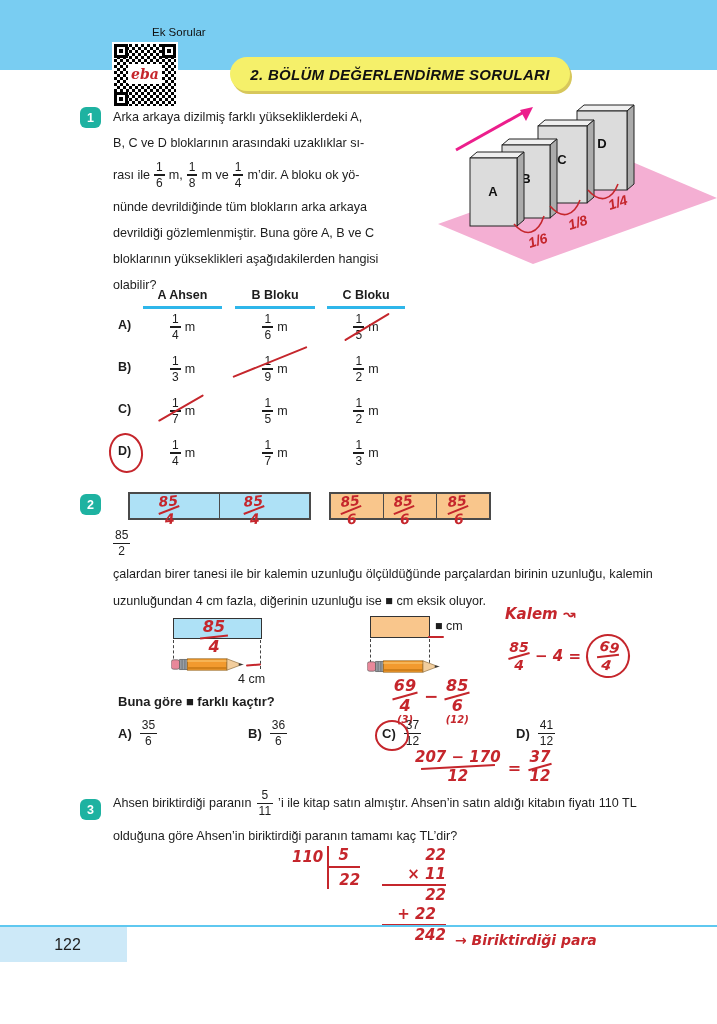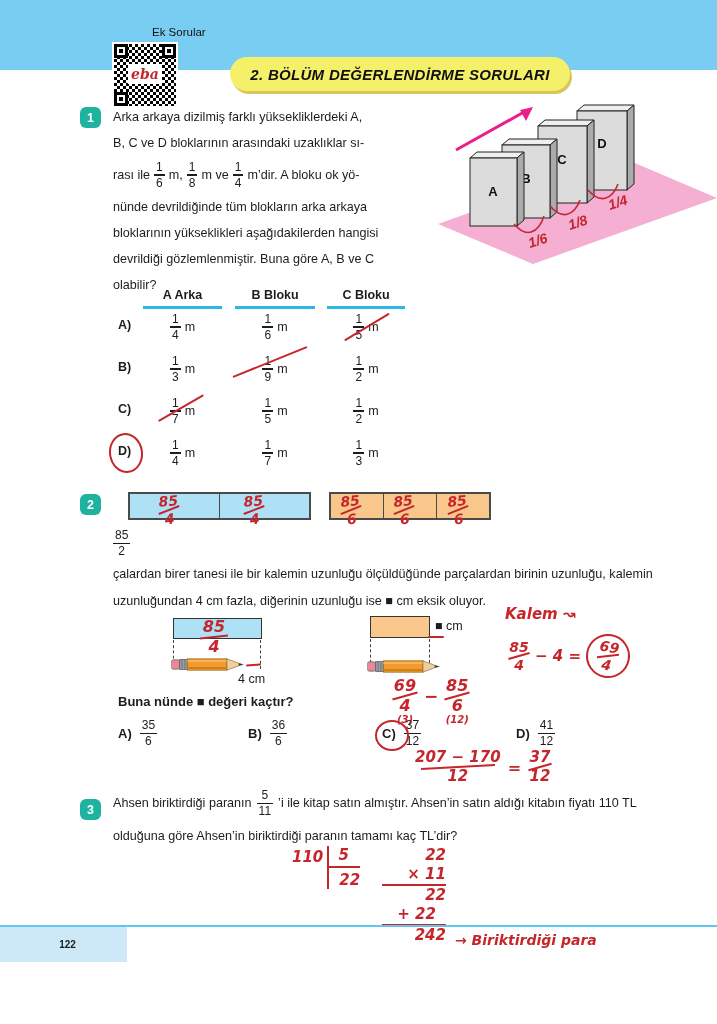--- a/index.html
+++ b/index.html
@@ -115,22 +115,22 @@
         </span>
       <span>m ve</span>
       <span class="frac gap4">
           <span class="fnum">1</span>
           <span class="fbar"></span>
           <span class="fden">4</span>
         </span>
       <span>m’dir. A bloku ok yö-</span>
     </div>
     <div class="q1line">nünde devrildiğinde tüm blokların arka arkaya</div>
+    <div class="q1line">devrildiği gözlemlenmiştir. Buna göre A, B ve C</div>
     <div class="q1line">bloklarının yükseklikleri aşağıdakilerden hangisi</div>
-    <div class="q1line">devrildiği gözlemlenmiştir. Buna göre A, B ve C</div>
     <div class="q1line">olabilir?</div>
   </div>
 
   <svg class="abs" style="left:438px;top:96px;" width="279" height="170" viewBox="0 0 279 170">
     <polygon points="0,128 185,62 279,102 95,168" fill="#F4AFD3"></polygon>
 
     <g stroke="#222" stroke-width="1">
       <polygon points="139,15 189,15 196,9 146,9" fill="#EFEFEF"></polygon>
       <polygon points="189,15 196,9 196,88 189,94" fill="#ABABAB"></polygon>
       <rect x="139" y="15" width="50" height="79" fill="#DCDCDC"></rect>
@@ -166,21 +166,21 @@
     <g fill="none" stroke="#C5262C" stroke-width="1.6">
       <path d="M 76,128 C 88,142 100,138 106,120"></path>
       <path d="M 112,110 C 124,124 136,120 142,104"></path>
       <path d="M 150,94 C 162,108 174,104 180,88"></path>
     </g>
     <text x="92" y="152" font-size="14" fill="#C5262C" font-style="italic" font-weight="bold" transform="rotate(-18 92 152)">1/6</text>
     <text x="132" y="134" font-size="14" fill="#C5262C" font-style="italic" font-weight="bold" transform="rotate(-18 132 134)">1/8</text>
     <text x="172" y="114" font-size="14" fill="#C5262C" font-style="italic" font-weight="bold" transform="rotate(-18 172 114)">1/4</text>
   </svg>
 
-  <div class="abs thead" style="left:143px;top:288px;width:79px;">A Arka</div>
+  <div class="abs thead" style="left:143px;top:288px;width:79px;">A Ahsen</div>
   <div class="abs thead" style="left:235px;top:288px;width:80px;">B Bloku</div>
   <div class="abs thead" style="left:327px;top:288px;width:78px;">C Bloku</div>
 
   <div class="abs rowlab" style="left:118px;top:318px;">A)</div>
   <div class="abs tcell" style="left:143px;top:308px;width:79px;height:38px;">
       <span class="frac">
         <span class="fnum">1</span>
         <span class="fbar"></span>
         <span class="fden">4</span>
       </span>
@@ -384,21 +384,21 @@
     <span style="display:inline-flex;flex-direction:column;align-items:center;">
       <span class="hwf">
           <span class="hn" style="font-size:16px;">85</span>
           <span class="hb" style="width:26px;"></span>
           <span class="hd" style="font-size:16px;">6</span>
         </span>
       <span class="hw" style="font-size:10px;">(12)</span>
     </span>
   </div>
 
-  <div class="abs" style="left:118px;top:694px;font-size:13px;font-weight:bold;">Buna nünde ■ değeri kaçtır?</div>
+  <div class="abs" style="left:118px;top:694px;font-size:13px;font-weight:bold;">Buna göre ■ farklı kaçtır?</div>
   <div class="abs opt" style="left:118px;top:719px;">
     <span class="optlab">A)</span>
     <span class="frac">
         <span class="fnum">35</span>
         <span class="fbar"></span>
         <span class="fden">6</span>
       </span>
   </div>
   <div class="abs opt" style="left:248px;top:719px;">
     <span class="optlab">B)</span>
@@ -466,21 +466,21 @@
     <div>22</div>
     <div class="mrule">× 11</div>
     <div>22</div>
     <div class="mrule shift">+ 22</div>
     <div>242</div>
   </div>
   <div class="abs hw" style="left:455px;top:932px;font-size:14px;">→ Biriktirdiği para</div>
 
   <div class="abs" style="left:0;top:925px;width:717px;height:2px;background:#5FC8F0;"></div>
   <div class="abs" style="left:0;top:927px;width:127px;height:35px;background:#CDE9F8;display:flex;align-items:center;justify-content:center;">
-    <span style="font-size:10px;font-weight:bold;margin-left:8px;">122</span>
+    <span style="font-size:16px;font-weight:normal;margin-left:8px;">122</span>
   </div>
 
   <svg width="0" height="0" style="position:absolute;" aria-hidden="true">
     <symbol id="pencil-sym" viewBox="0 0 80 18">
       <rect x="0" y="4" width="9" height="10" rx="2.5" fill="#E8889A" stroke="#555" stroke-width="0.7"></rect>
       <rect x="9" y="3.5" width="8" height="11" fill="#9AA0A6" stroke="#555" stroke-width="0.7"></rect>
       <line x1="11.5" y1="3.5" x2="11.5" y2="14.5" stroke="#6b7076" stroke-width="1"></line>
       <line x1="14.5" y1="3.5" x2="14.5" y2="14.5" stroke="#6b7076" stroke-width="1"></line>
       <rect x="17" y="3" width="42" height="12" fill="#F29A2E" stroke="#8a5a12" stroke-width="0.7"></rect>
       <line x1="17" y1="5.4" x2="59" y2="5.4" stroke="#F7BC63" stroke-width="1.6"></line>

